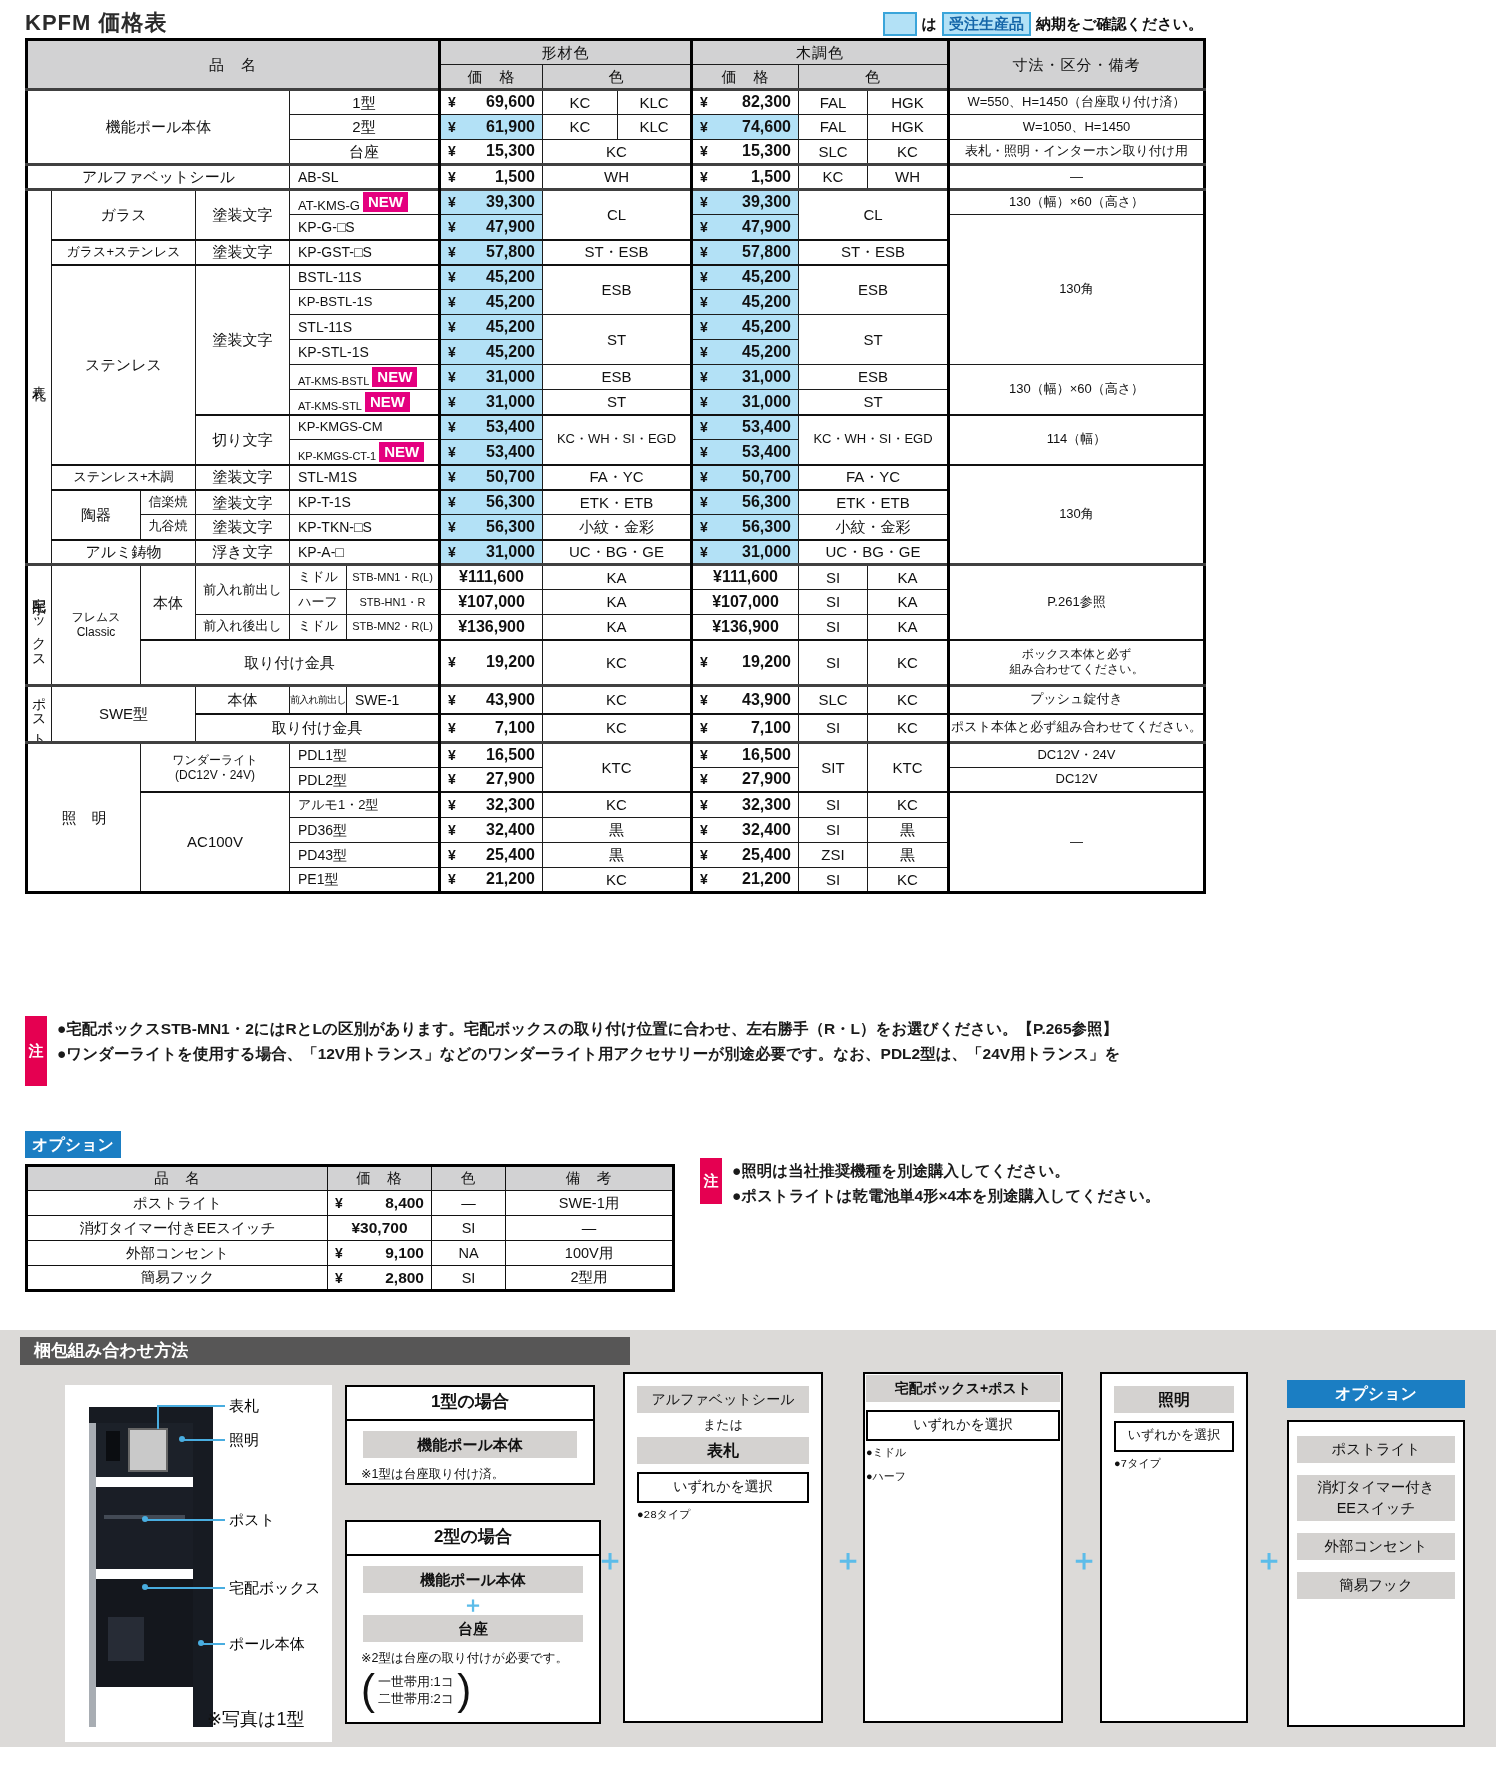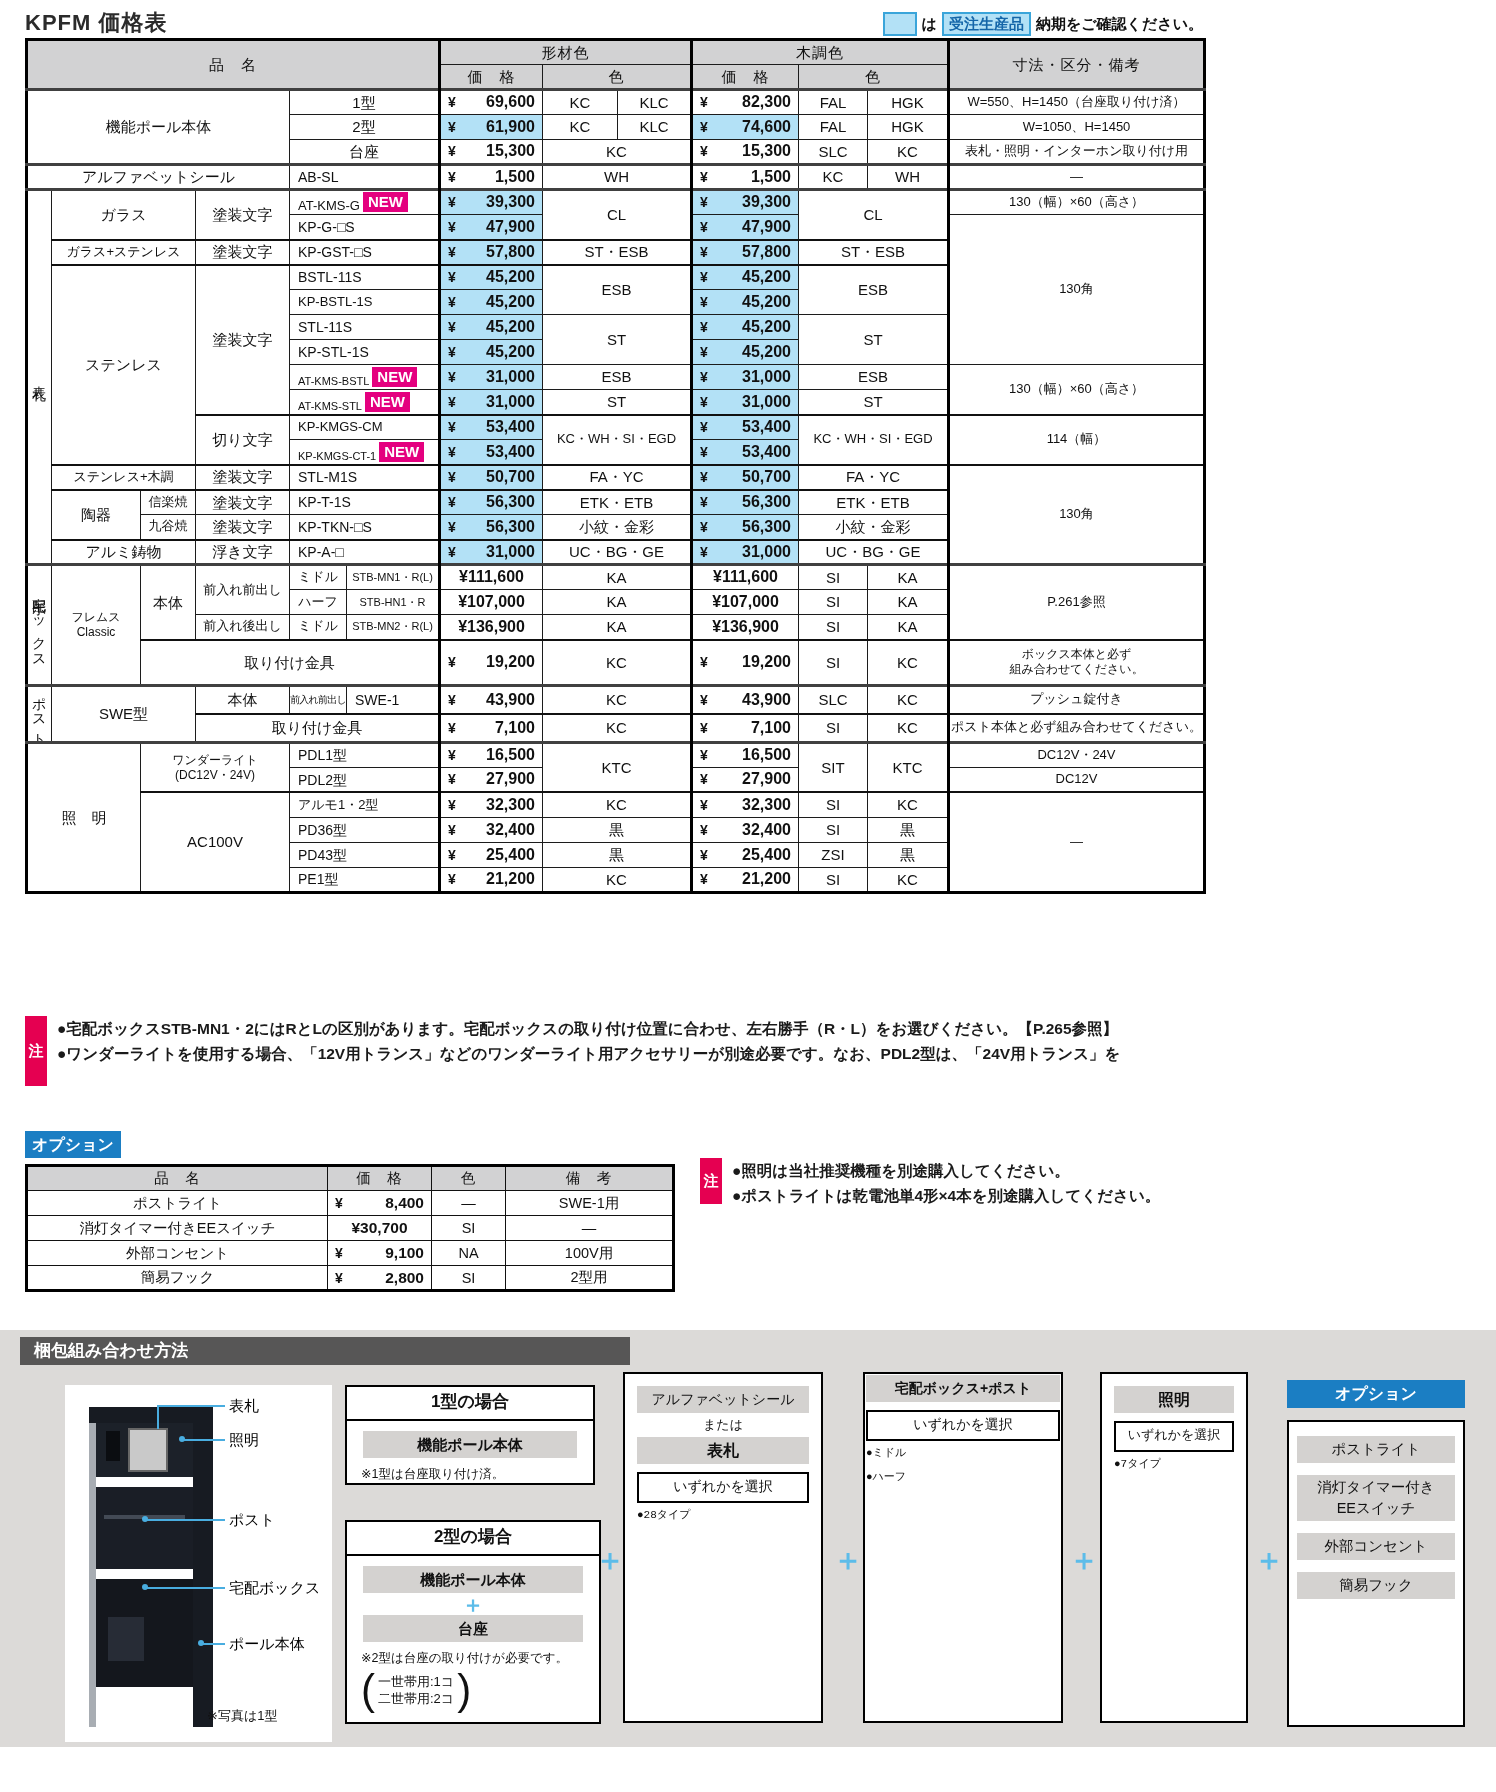--- a/index.html
+++ b/index.html
@@ -55,21 +55,21 @@
   #opt td.p{font-weight:bold;font-size:15.5px;}
   
   #packaging{left:0;top:1330px;width:1496px;height:417px;background:#dcdad8;}
   .pk-title{position:absolute;left:20px;top:7px;width:610px;height:28px;background:#575656;color:#fff;
             font-size:17px;font-weight:bold;line-height:28px;padding-left:14px;box-sizing:border-box;}
   .panel{position:absolute;left:65px;top:55px;width:267px;height:357px;background:#fff;}
   .pole{position:absolute;background:#171b22;}
   .fig-label{position:absolute;font-size:15px;color:#000;}
   .cline{position:absolute;background:#49ade0;}
   .cdot{position:absolute;width:6px;height:6px;background:#49ade0;border-radius:50%;}
-  .photo-note{position:absolute;left:142px;top:322px;font-size:13px;}
+  .photo-note{position:absolute;left:142px;top:322px;font-size:18px;}
   .pkbox{position:absolute;background:#fff;border:2.5px solid #000;box-sizing:border-box;}
   .pkbox .bhead{height:32px;line-height:30px;text-align:center;font-size:17px;font-weight:bold;border-bottom:2.5px solid #000;}
   .gbar{background:#d4d2d0;height:27px;line-height:27px;text-align:center;font-size:15px;font-weight:bold;margin:10px 16px 0;}
   .gbar.sm{font-size:14px;font-weight:normal;margin:0;}
   .bnote{font-size:12.5px;margin:8px 10px 0 14px;}
   .bplus{text-align:center;color:#5cbce9;font-size:22px;font-weight:bold;height:20px;line-height:20px;margin-top:2px;}
   .paren{display:flex;align-items:center;padding-left:14px;margin-top:2px;}
   .paren .pr{font-size:42px;font-weight:300;line-height:42px;}
   .paren .plines{font-size:13px;line-height:17px;padding:0 3px;}
   .selbox{border:2px solid #000;height:27px;line-height:24px;text-align:center;font-size:14px;margin:8px 0 0;}

